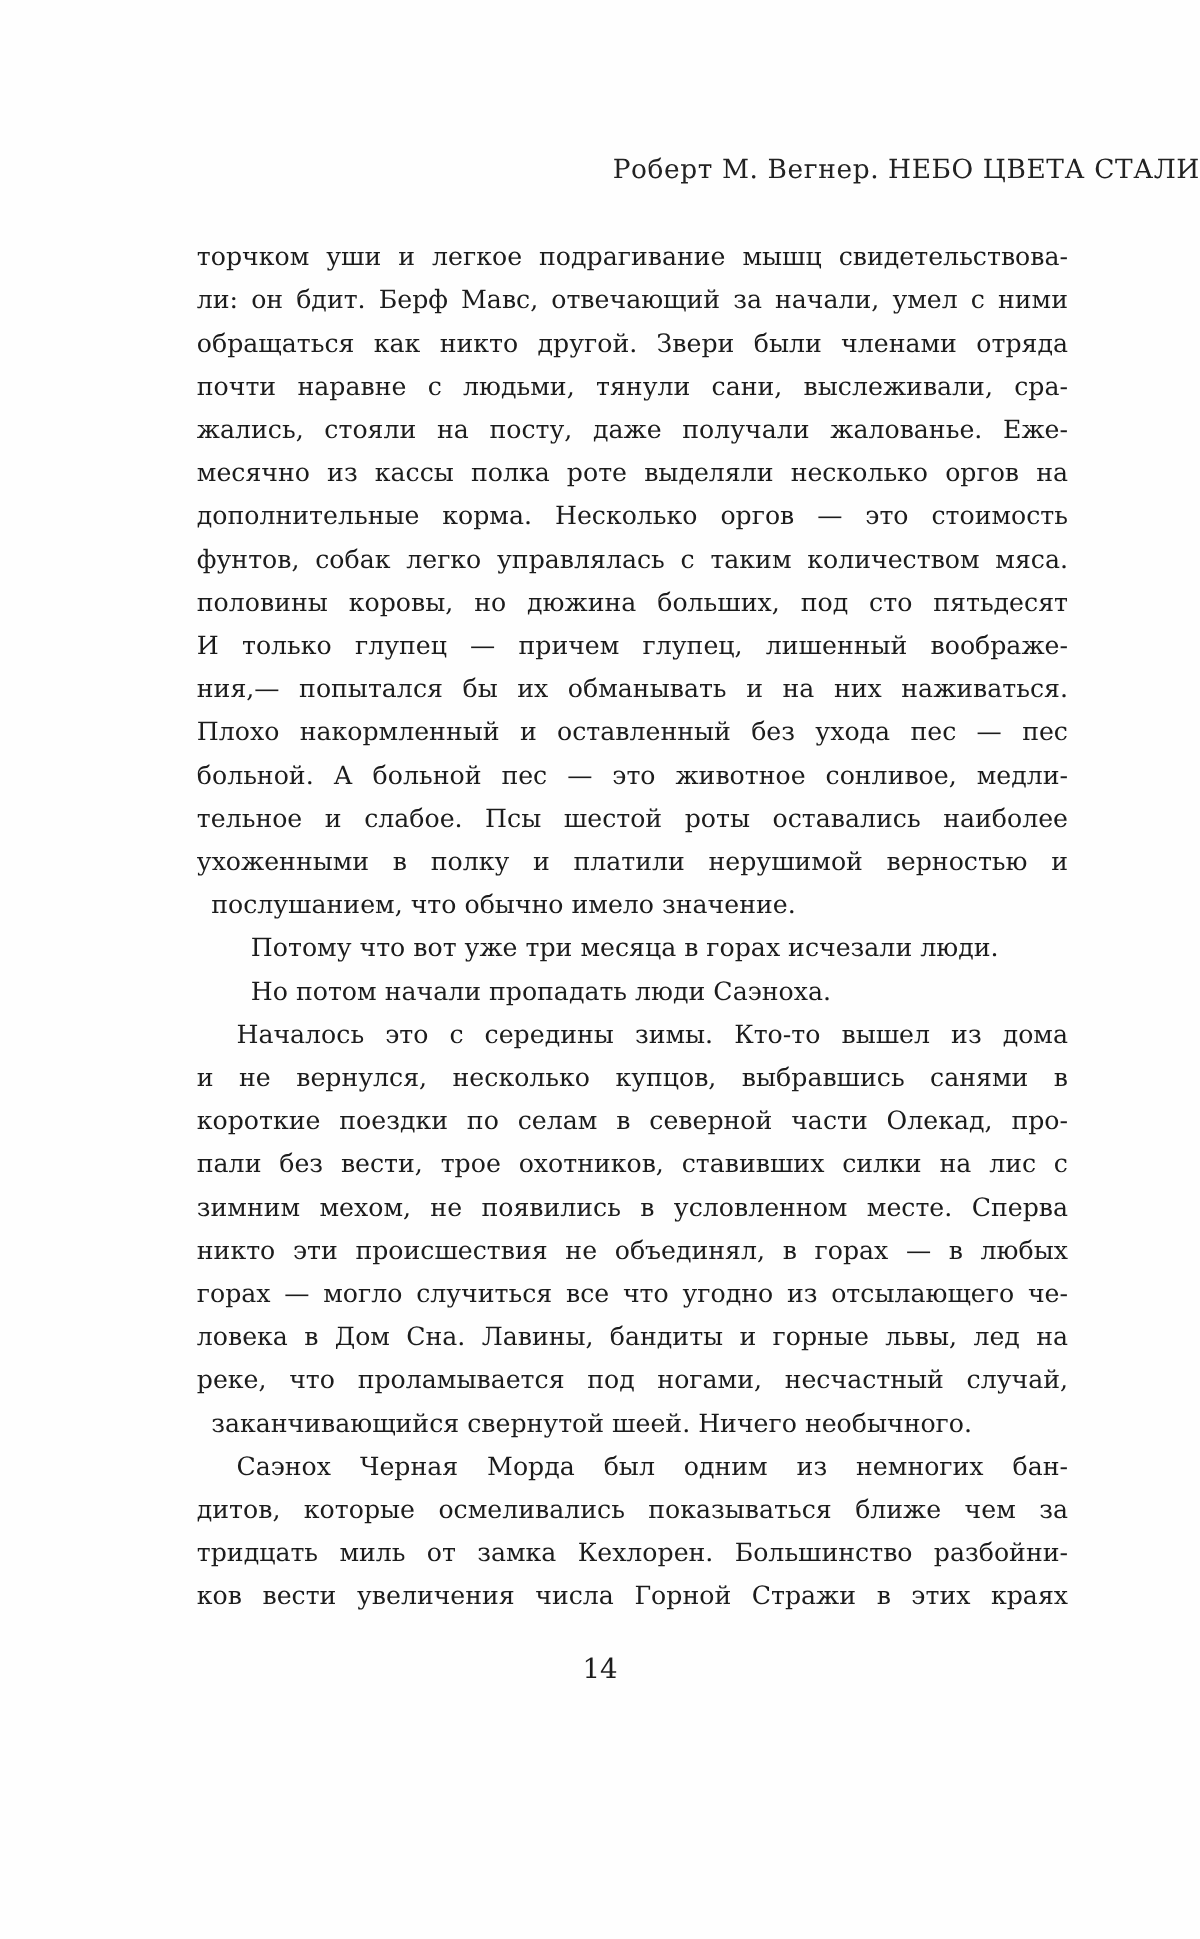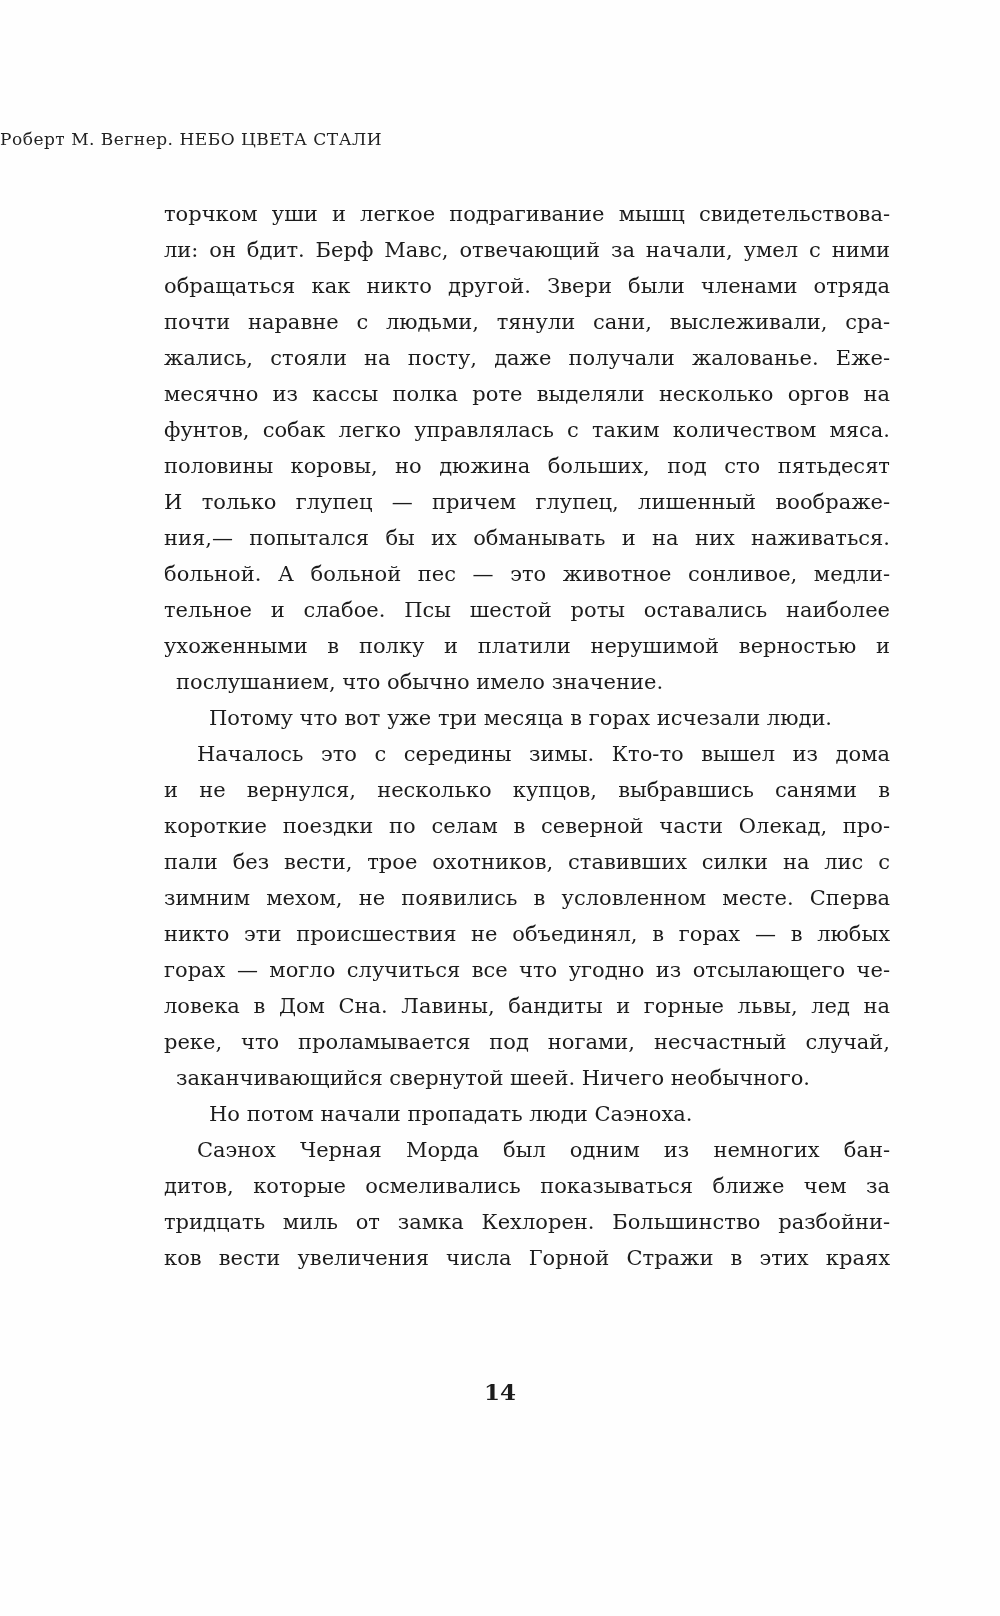--- a/index.html
+++ b/index.html
@@ -14,22 +14,22 @@
     background: #fefefe;
     font-family: "DejaVu Serif", "Liberation Serif", serif;
     color: #1c1c1c;
     overflow: hidden;
   }
   .running-head {
     position: absolute;
     top: 129px;
     left: 0;
     right: 0;
-    text-align: left;
-    font-size: 17px;
+    text-align: right;
+    font-size: 22px;
     letter-spacing: 0.5px;
     color: #222;
   }
   .body-text {
     position: absolute;
     top: 196px;
     left: 164px;
     width: 726px;
     font-size: 21px;
   }
@@ -50,65 +50,66 @@
     text-indent: 33px;
   }
   .page-number {
     position: absolute;
     top: 1378px;
     left: 0;
     right: 0;
     text-align: center;
     font-size: 23px;
     color: #1c1c1c;
-    font-weight: bold;
   }
 </style>
 </head>
 <body>
 
 <div class="page">
   <div class="running-head">Роберт М. Вегнер. НЕБО ЦВЕТА СТАЛИ</div>
 
   <div class="body-text">
       <div class="paragraph">
         <div class="line">торчком уши и легкое подрагивание мышц свидетельствова-</div>
         <div class="line">ли: он бдит. Берф Мавс, отвечающий за начали, умел с ними</div>
         <div class="line">обращаться как никто другой. Звери были членами отряда</div>
         <div class="line">почти наравне с людьми, тянули сани, выслеживали, сра-</div>
         <div class="line">жались, стояли на посту, даже получали жалованье. Еже-</div>
         <div class="line">месячно из кассы полка роте выделяли несколько оргов на</div>
+        <div class="line">дополнительные корма. Несколько оргов — это стоимость</div>
         <div class="line">фунтов, собак легко управлялась с таким количеством мяса.</div>
         <div class="line">половины коровы, но дюжина больших, под сто пятьдесят</div>
         <div class="line">И только глупец — причем глупец, лишенный воображе-</div>
         <div class="line">ния,— попытался бы их обманывать и на них наживаться.</div>
+        <div class="line">Плохо накормленный и оставленный без ухода пес — пес</div>
         <div class="line">больной. А больной пес — это животное сонливое, медли-</div>
         <div class="line">тельное и слабое. Псы шестой роты оставались наиболее</div>
         <div class="line">ухоженными в полку и платили нерушимой верностью и</div>
         <div class="line last">послушанием, что обычно имело значение.</div>
       </div>
       <div class="paragraph">
         <div class="line indent last">Потому что вот уже три месяца в горах исчезали люди.</div>
+      </div>
+      <div class="paragraph">
+        <div class="line indent last">Но потом начали пропадать люди Саэноха.</div>
       </div>
       <div class="paragraph">
         <div class="line indent">Началось это с середины зимы. Кто-то вышел из дома</div>
         <div class="line">и не вернулся, несколько купцов, выбравшись санями в</div>
         <div class="line">короткие поездки по селам в северной части Олекад, про-</div>
         <div class="line">пали без вести, трое охотников, ставивших силки на лис с</div>
         <div class="line">зимним мехом, не появились в условленном месте. Сперва</div>
         <div class="line">никто эти происшествия не объединял, в горах — в любых</div>
         <div class="line">горах — могло случиться все что угодно из отсылающего че-</div>
         <div class="line">ловека в Дом Сна. Лавины, бандиты и горные львы, лед на</div>
         <div class="line">реке, что проламывается под ногами, несчастный случай,</div>
         <div class="line last">заканчивающийся свернутой шеей. Ничего необычного.</div>
       </div>
       <div class="paragraph">
-        <div class="line indent last">Но потом начали пропадать люди Саэноха.</div>
-      </div>
-      <div class="paragraph">
         <div class="line indent">Саэнох Черная Морда был одним из немногих бан-</div>
         <div class="line">дитов, которые осмеливались показываться ближе чем за</div>
         <div class="line">тридцать миль от замка Кехлорен. Большинство разбойни-</div>
         <div class="line">ков вести увеличения числа Горной Стражи в этих краях</div>
       </div>
     </div>
 
   <div class="page-number">14</div>
 </div>
 

